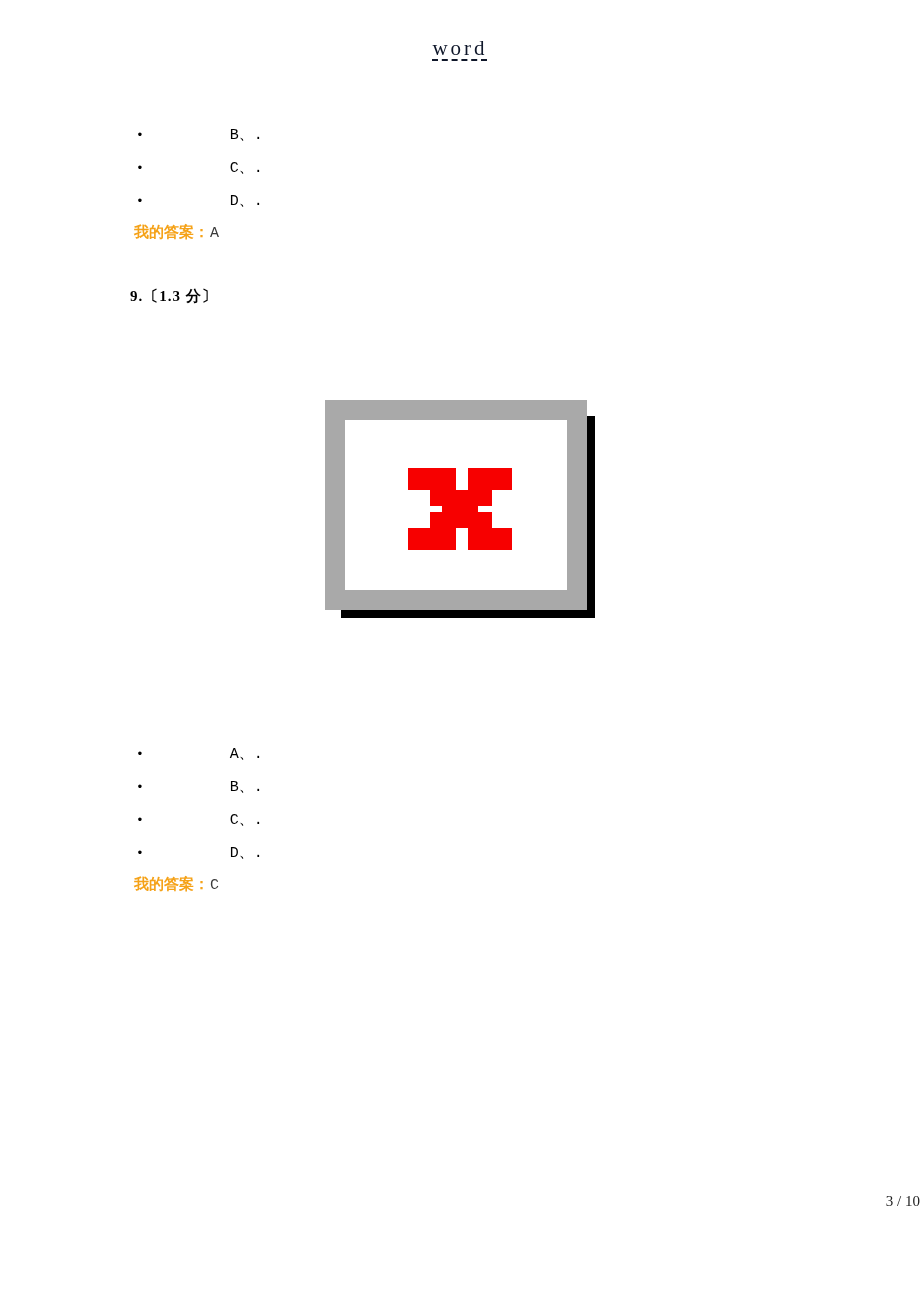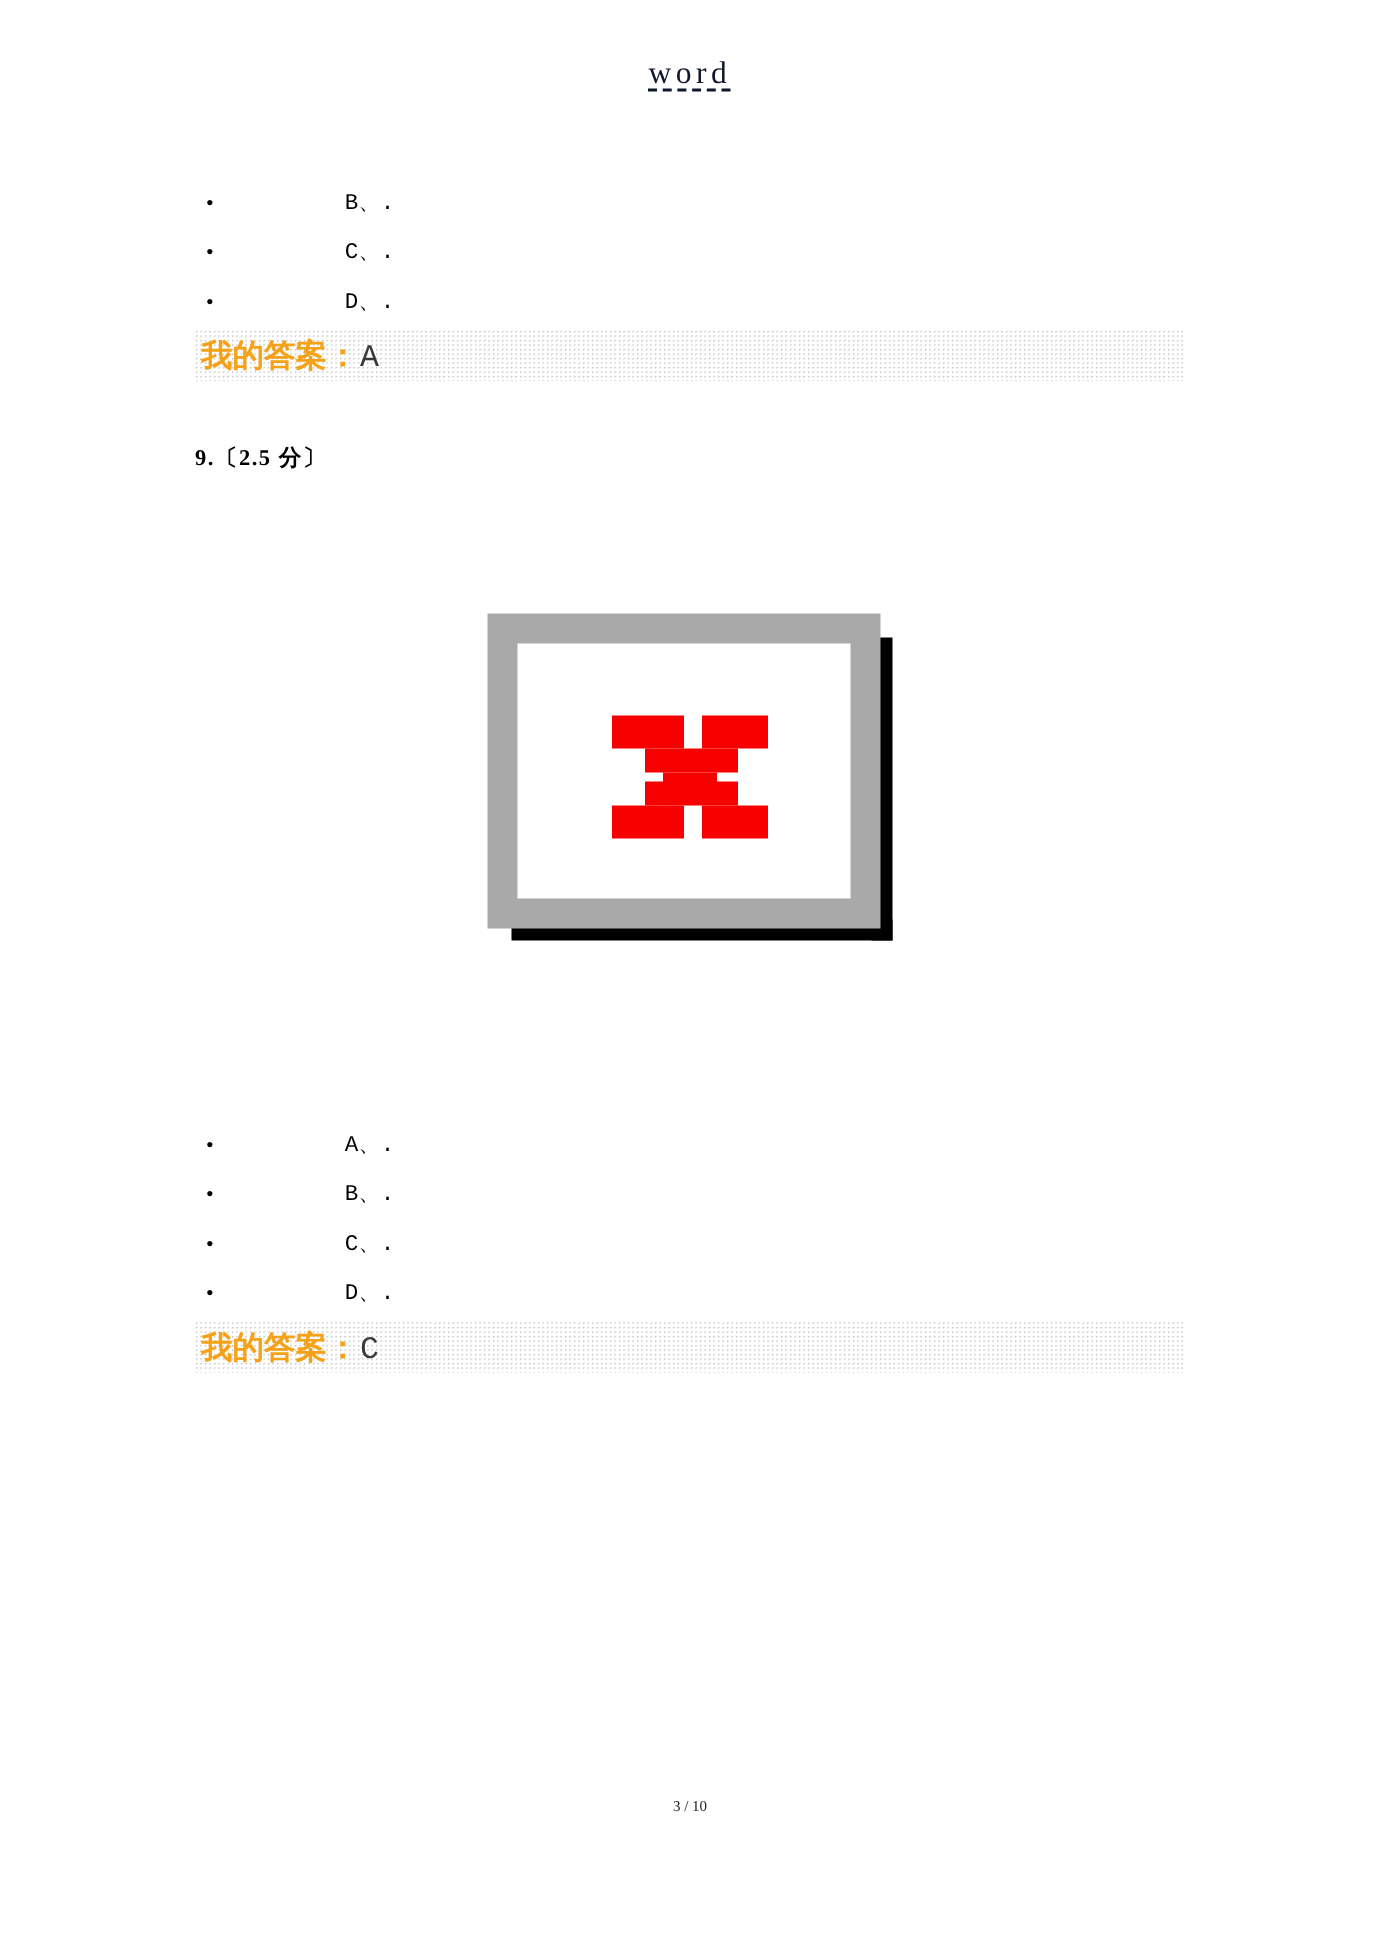--- a/index.html
+++ b/index.html
@@ -45,21 +45,21 @@
     margin-left: 6px;
     margin-right: 86px;
   }
   .answer-row {
     margin-top: 2px;
     background-image:
       radial-gradient(circle at 1px 1px, #c9c9c9 0.6px, transparent 0.6px);
     background-size: 3px 3px;
     background-repeat: repeat;
     padding: 3px 6px 3px 4px;
-    font-size: 21px;
+    font-size: 15px;
     display: flex;
     align-items: baseline;
   }
   .answer-label {
     color: #f5a218;
     font-weight: bold;
     font-family: "SimHei", "黑体", sans-serif;
     letter-spacing: 0px;
   }
   .answer-val {
@@ -126,22 +126,22 @@
   }
   .x-icon .px {
     position: absolute;
     background: #f70000;
   }
   .page-footer {
     position: absolute;
     bottom: 92px;
     left: 0;
     width: 100%;
-    text-align: center;
-    font-size: 10px;
+    text-align: right;
+    font-size: 15px;
     font-family: "SimSun", serif;
     color: #222;
   }
 </style>
 </head>
 <body>
 
 <div class="page-header">
   <a href="#">word</a>
 </div>
@@ -157,21 +157,21 @@
       </li>
     <li>
         <span>D、.</span>
       </li>
   </ul>
   <div class="answer-row">
     <span class="answer-label">我的答案：</span>
     <span class="answer-val">A</span>
   </div>
 
-  <div class="q-heading">9.〔2.5 分〕</div>
+  <div class="q-heading">9.〔1.3 分〕</div>
 
   <div class="image-block">
     <div class="broken-img">
       <div class="shadow-r"></div>
       <div class="shadow-b"></div>
       <div class="frame-outer"></div>
       <div class="frame-inner"></div>
       <div class="x-icon">
 
         <div class="px" style="left:8px; top:6px; width:48px; height:22px;"></div>

